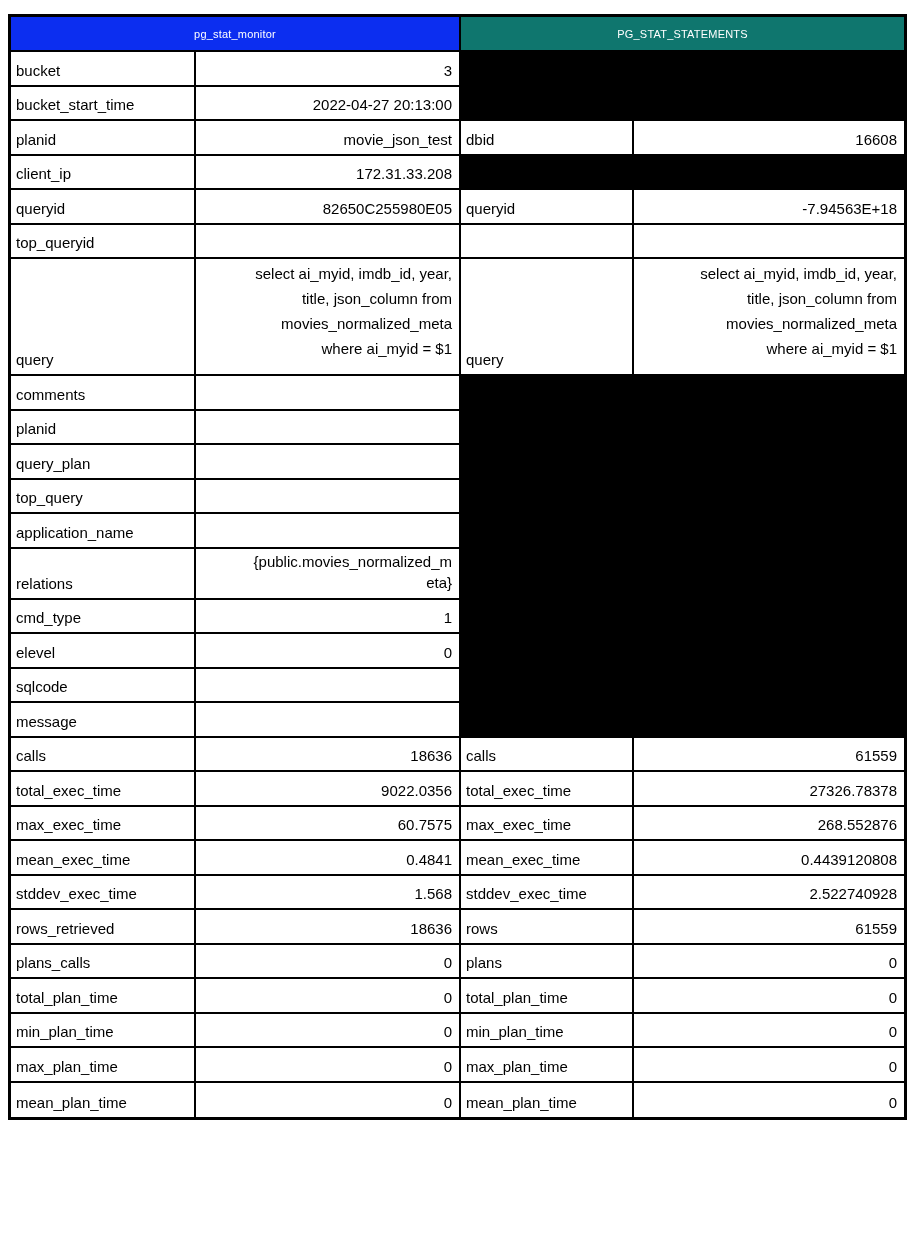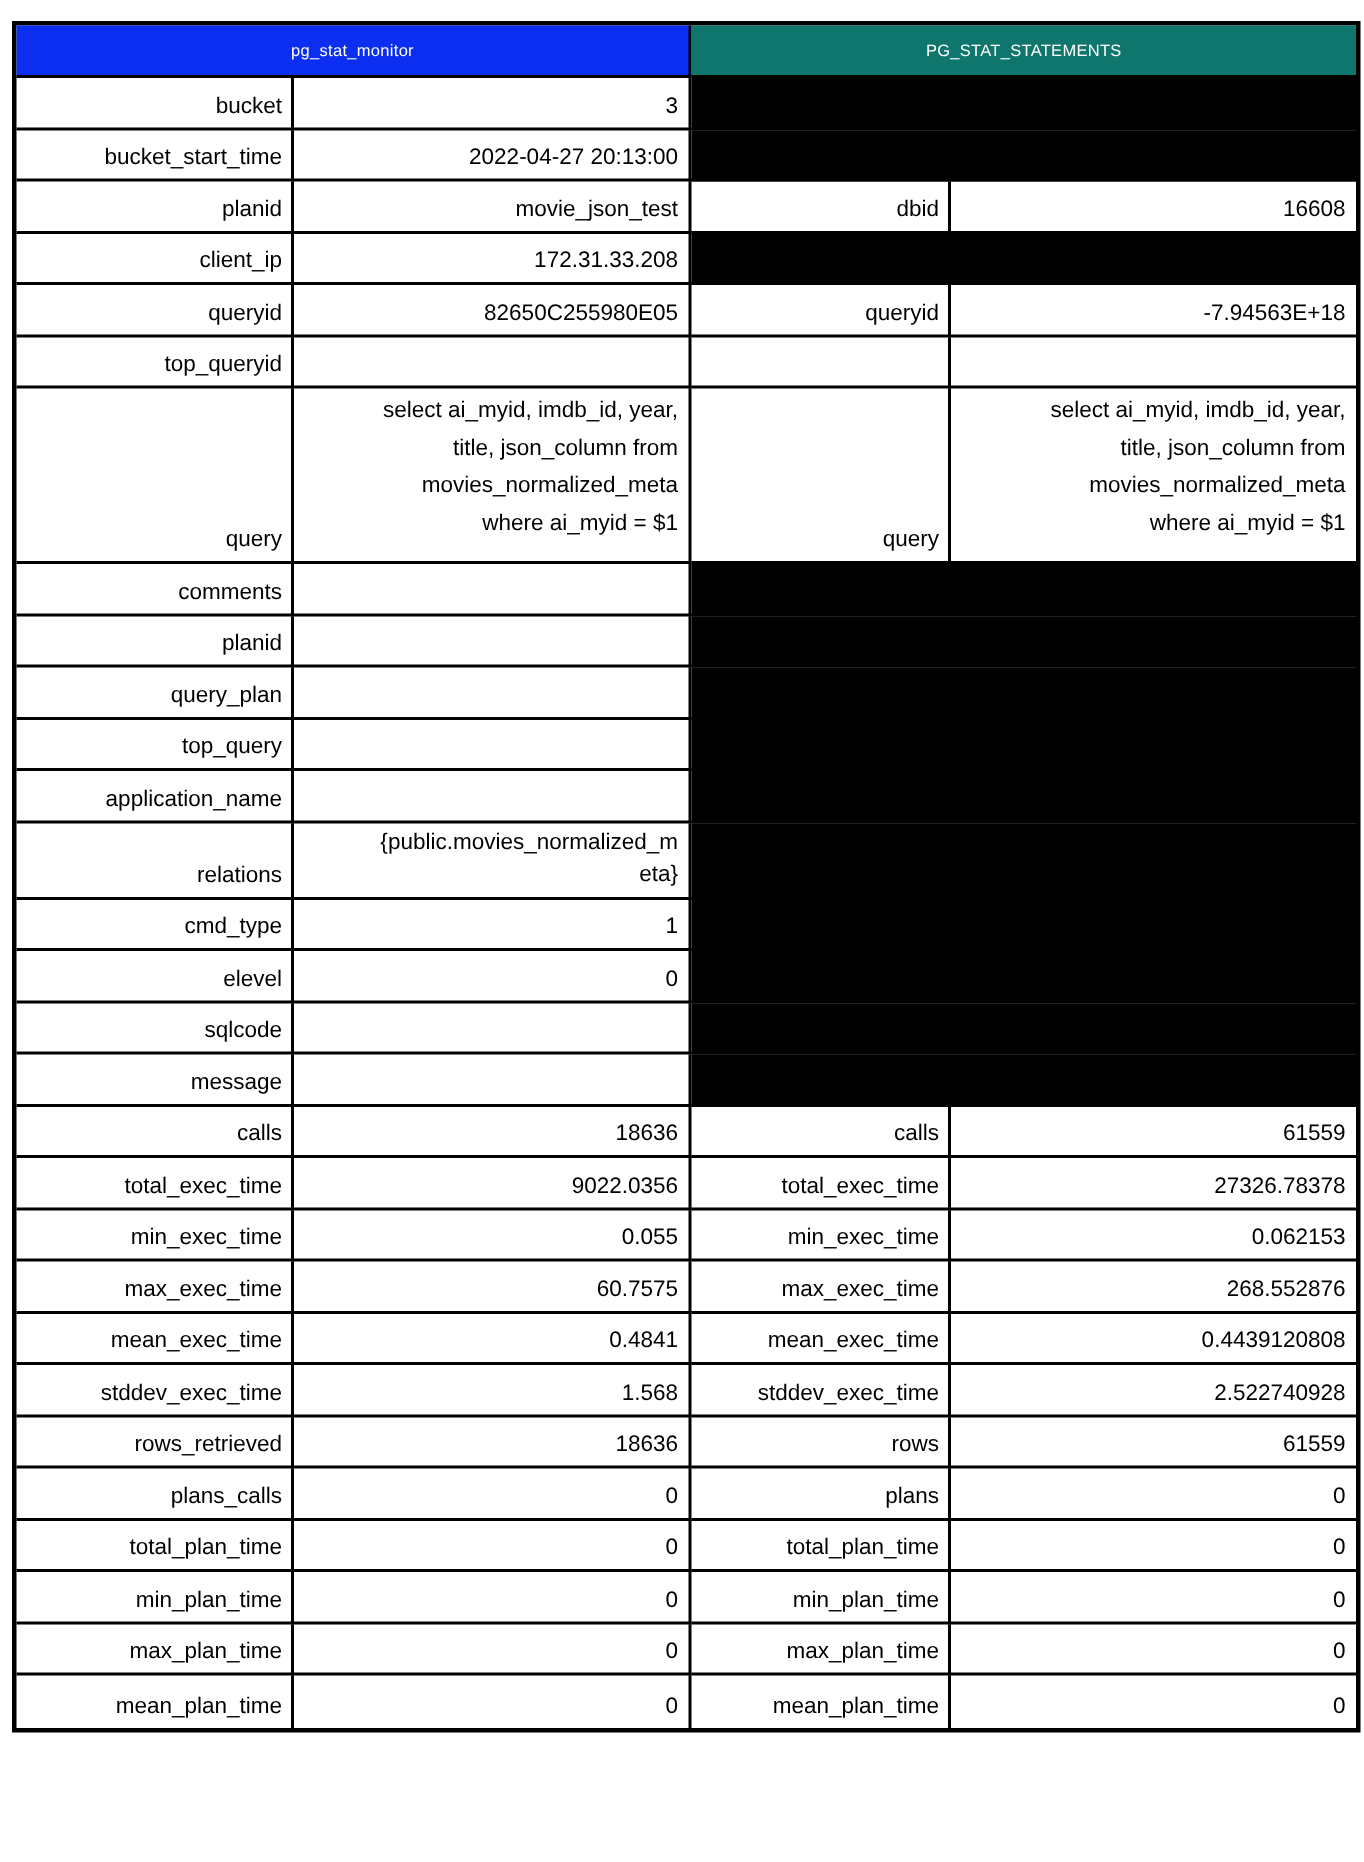--- a/index.html
+++ b/index.html
@@ -18,21 +18,21 @@
   th {
     height:35px; color:#fff; font-size:11px; font-weight:400;
     text-align:center; vertical-align:middle; letter-spacing:0.2px;
   }
   .hl { background:#0c2ef0; }
   .hr { background:#0f766e; }
   td {
     height:34.5px; font-size:15px; color:#000;
     vertical-align:bottom; padding:2px 6px 6px 5px;
   }
-  .lbl { text-align:right; }
+  .lbl { text-align:left; }
   .val { text-align:right; padding-right:7px; white-space:pre-line; }
   .blk { background:#000; border-color:#000; }
   tr.rq td { height:87px; }
   tr.rq .val { line-height:25px; padding-bottom:13px; }
   tr.rr td { height:41px; }
   tr.rr .val { line-height:21px; padding-bottom:5px; }
 </style>
 </head>
 <body>
 
@@ -152,26 +152,20 @@
     <td class="lbl">calls</td>
     <td class="val">61559</td>
   </tr>
   <tr>
     <td class="lbl">total_exec_time</td>
     <td class="val">9022.0356</td>
     <td class="lbl">total_exec_time</td>
     <td class="val">27326.78378</td>
   </tr>
   <tr>
-    <td class="lbl">min_exec_time</td>
-    <td class="val">0.055</td>
-    <td class="lbl">min_exec_time</td>
-    <td class="val">0.062153</td>
-  </tr>
-  <tr>
     <td class="lbl">max_exec_time</td>
     <td class="val">60.7575</td>
     <td class="lbl">max_exec_time</td>
     <td class="val">268.552876</td>
   </tr>
   <tr>
     <td class="lbl">mean_exec_time</td>
     <td class="val">0.4841</td>
     <td class="lbl">mean_exec_time</td>
     <td class="val">0.4439120808</td>

